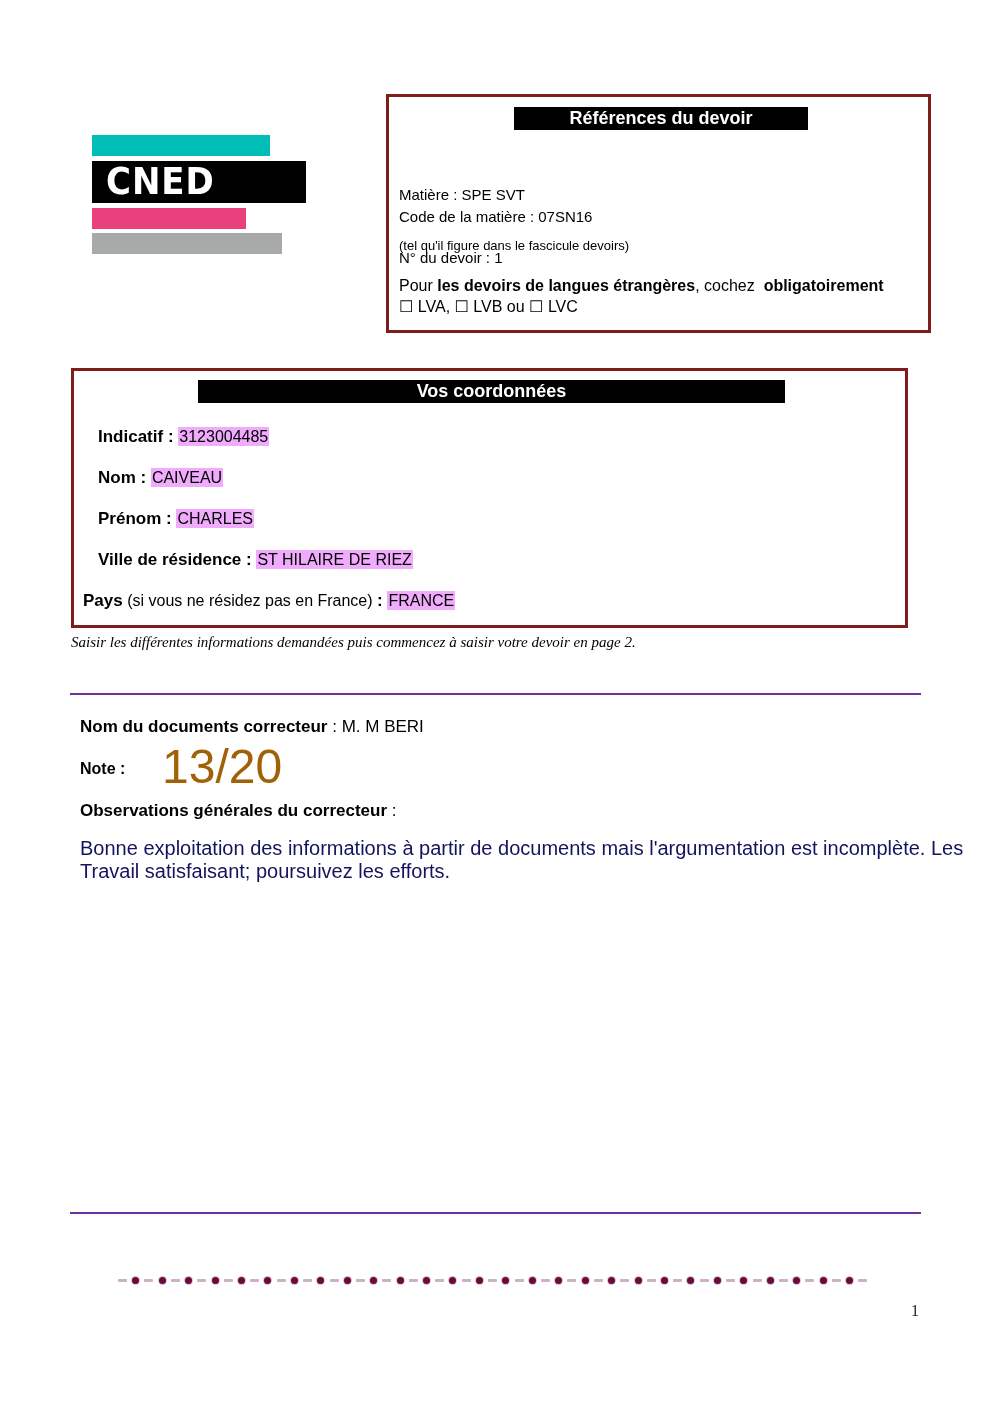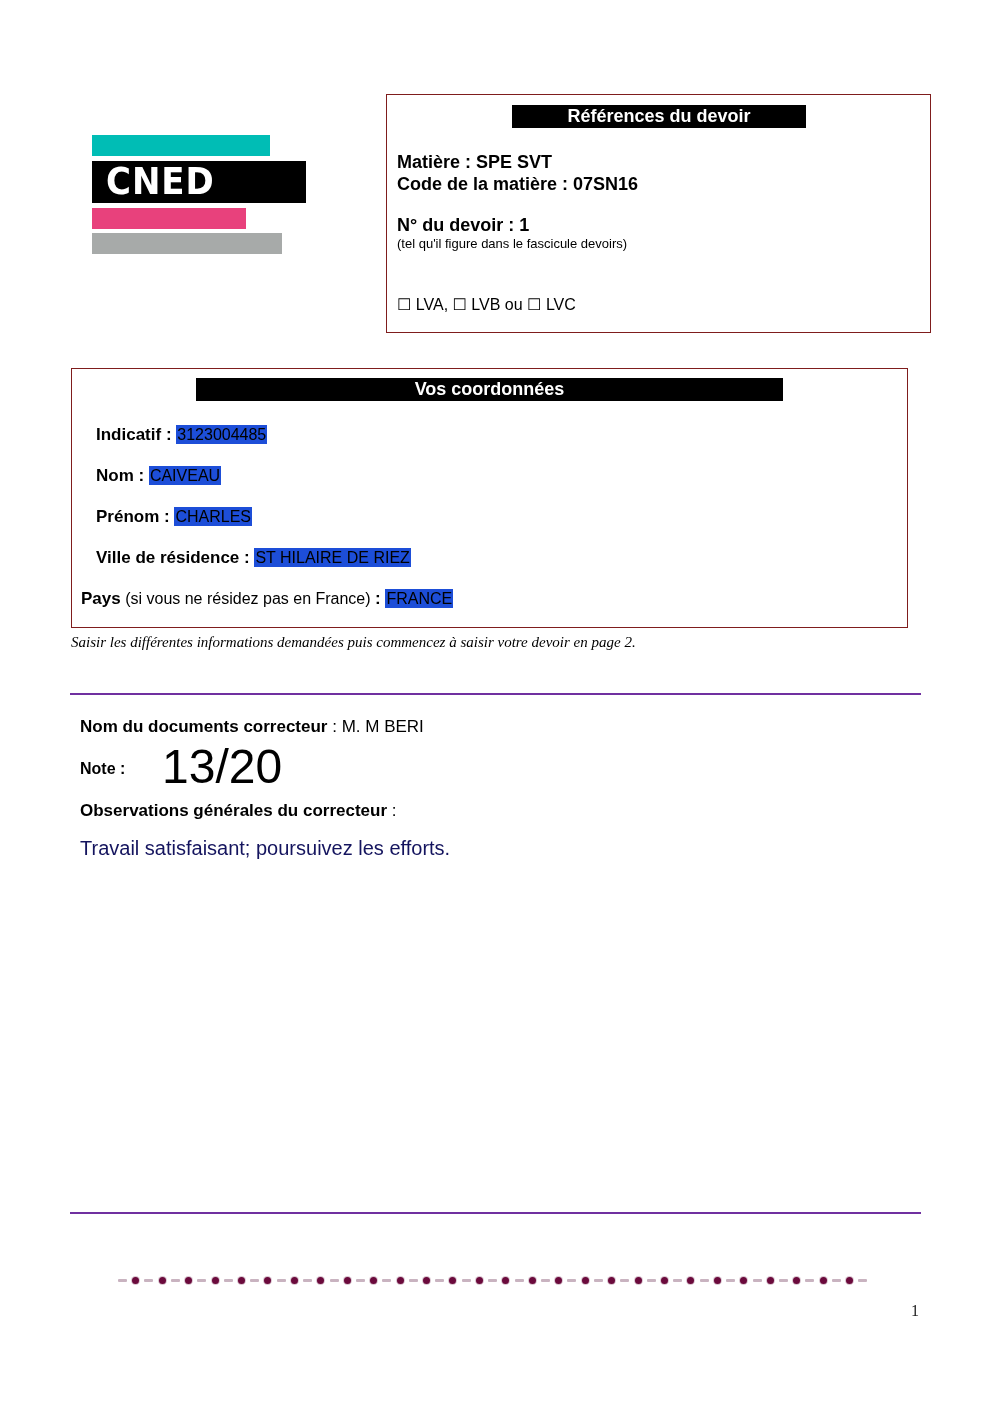--- a/index.html
+++ b/index.html
@@ -11,49 +11,49 @@
     .logo-bar { position: absolute; }
     .logo-teal { left: 92px; top: 135px; width: 178px; height: 21px; background: #00bdb5; }
     .logo-black { left: 92px; top: 161px; width: 214px; height: 42px; background: #000; }
     .logo-text { position: absolute; left: 106px; top: 160px; color: #fff; font-weight: bold;
                  font-size: 37px; letter-spacing: 1px; line-height: 44px;
                  font-family: "DejaVu Sans", sans-serif; transform: scaleX(0.92); transform-origin: left; }
     .logo-pink { left: 92px; top: 208px; width: 154px; height: 21px; background: #e8417c; }
     .logo-gray { left: 92px; top: 233px; width: 190px; height: 21px; background: #a7aaa9; }
 
     
-    .box { position: absolute; border: 1px solid #7f1d1d; box-sizing: border-box; }
+    .box { position: absolute; border: 3px solid #7f1d1d; box-sizing: border-box; }
     .ref-box { left: 386px; top: 94px; width: 545px; height: 239px; }
     .coord-box { left: 71px; top: 368px; width: 837px; height: 260px; }
 
     .banner { position: absolute; background: #000; color: #fff; font-weight: bold;
               font-size: 18px; text-align: center; line-height: 23px; height: 23px; }
     .ref-banner { left: 125px; top: 10px; width: 294px; }
     .coord-banner { left: 124px; top: 9px; width: 587px; }
 
-    .ref-line { position: absolute; left: 10px; font-size: 18px; font-weight: bold; }
+    .ref-line { position: absolute; left: 10px; font-size: 15px; font-weight: normal; margin-top: 32px; }
     .small { position: absolute; left: 10px; font-size: 13px; }
     .lang-line { position: absolute; left: 10px; font-size: 16px; }
     .lang-line b { font-weight: bold; }
 
     .field { position: absolute; font-size: 17px; }
     .field .lbl { font-weight: bold; }
-    .field .val { background: #1d4ed8; font-weight: normal; font-size: 16px; padding: 1px 1px; }
+    .field .val { background: #f0abfc; font-weight: normal; font-size: 16px; padding: 1px 1px; }
     .field .paren { font-weight: normal; font-size: 16px; }
 
     .instruction { position: absolute; left: 71px; top: 634px; font-family: "Liberation Serif", serif;
                    font-style: italic; font-size: 15px; }
 
     .rule { position: absolute; left: 70px; width: 851px; height: 2px; background: #7030a0; }
 
     .prof-line { position: absolute; left: 80px; top: 717px; font-size: 17px; }
     .prof-line .lbl { font-weight: bold; }
     .prof-line .val { color: #000000; }
     .note-label { position: absolute; left: 80px; top: 760px; font-size: 16px; font-weight: bold; }
-    .note-val { position: absolute; left: 162px; top: 738px; font-size: 48px; color: #000000; line-height: 58px; }
+    .note-val { position: absolute; left: 162px; top: 738px; font-size: 48px; color: #a16207; line-height: 58px; }
     .obs-label { position: absolute; left: 80px; top: 801px; font-size: 17px; }
     .obs-label .lbl { font-weight: bold; }
     .obs-text { position: absolute; left: 80px; top: 837px; width: 900px; font-size: 20px;
                 color: #14145e; line-height: 23px; }
     .obs-text div { white-space: nowrap; }
 
     .scissor-line { position: absolute; left: 118px; top: 1273px; width: 750px; height: 14px;
                     display: flex; align-items: center; justify-content: space-between; }
     .dot { width: 7px; height: 7px; border-radius: 50%; background: #6b0a3c;
            box-shadow: 0 0 0 1px #d9c6d0; }
@@ -78,20 +78,23 @@
   <div class="ref-line" style="top:57px;">
     <span>Matière : </span><span>SPE SVT</span>
   </div>
   <div class="ref-line" style="top:79px;">
     <span>Code de la matière : </span><span>07SN16</span>
   </div>
   <div class="ref-line" style="top:120px;">
     <span>N° du devoir : </span><span>1</span>
   </div>
   <div class="small" style="top:141px;">(tel qu'il figure dans le fascicule devoirs)</div>
+  <div class="lang-line" style="top:180px;">
+    <span>Pour </span><b>les devoirs de langues étrangères</b><span>, cochez </span>&nbsp;<b>obligatoirement</b>
+  </div>
   <div class="lang-line" style="top:200px;">
     <span>☐</span> <span>LVA,</span>
     <span>☐</span> <span>LVB ou</span>
     <span>☐</span> <span>LVC</span>
   </div>
 </div>
 
 <div class="box coord-box">
   <div class="banner coord-banner">Vos coordonnées</div>
   <div class="field" style="left:24px; top:56px;">
@@ -117,20 +120,21 @@
 
 <div class="prof-line">
   <span class="lbl">Nom du documents correcteur</span><span> : </span><span class="val">M. M BERI</span>
 </div>
 <div class="note-label">Note :</div>
 <div class="note-val">13/20</div>
 <div class="obs-label">
   <span class="lbl">Observations générales du correcteur</span><span> :</span>
 </div>
 <div class="obs-text">
+  <div>Bonne exploitation des informations à partir de documents mais l'argumentation est incomplète. Les</div>
   <div>Travail satisfaisant; poursuivez les efforts.</div>
 </div>
 
 <div class="rule" style="top:1212px;"></div>
 
 <div class="scissor-line" id="scissor">
     <span class="dash"></span>
     <span class="dot"></span>
     <span class="dash"></span>
     <span class="dot"></span>

